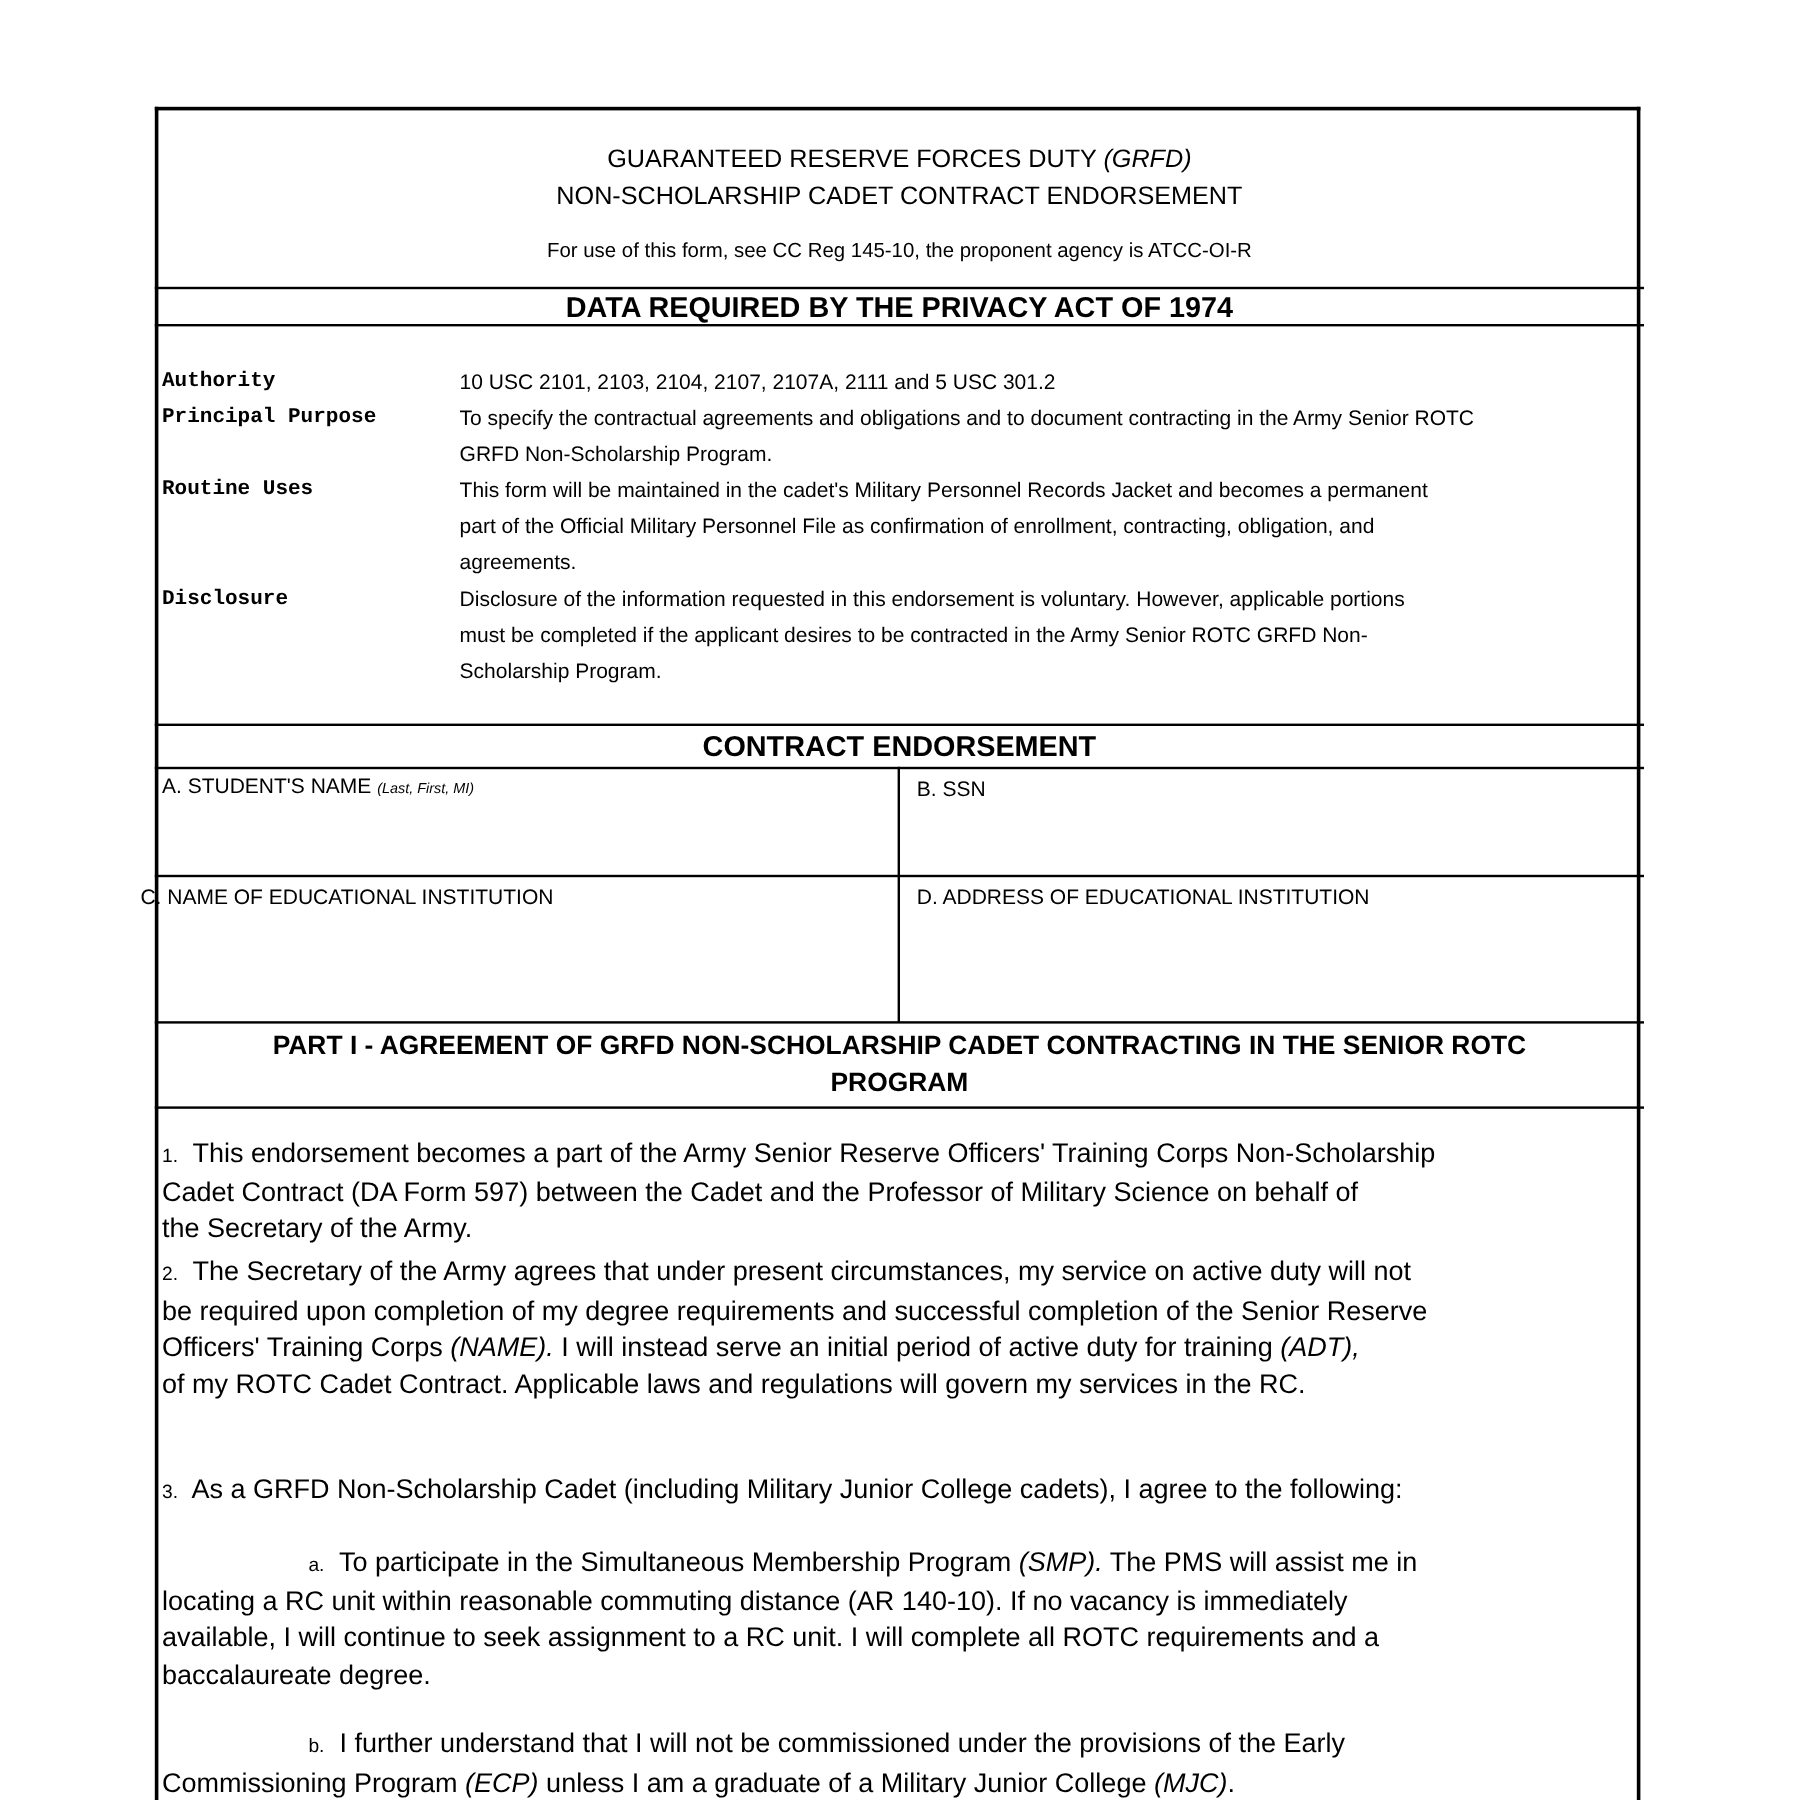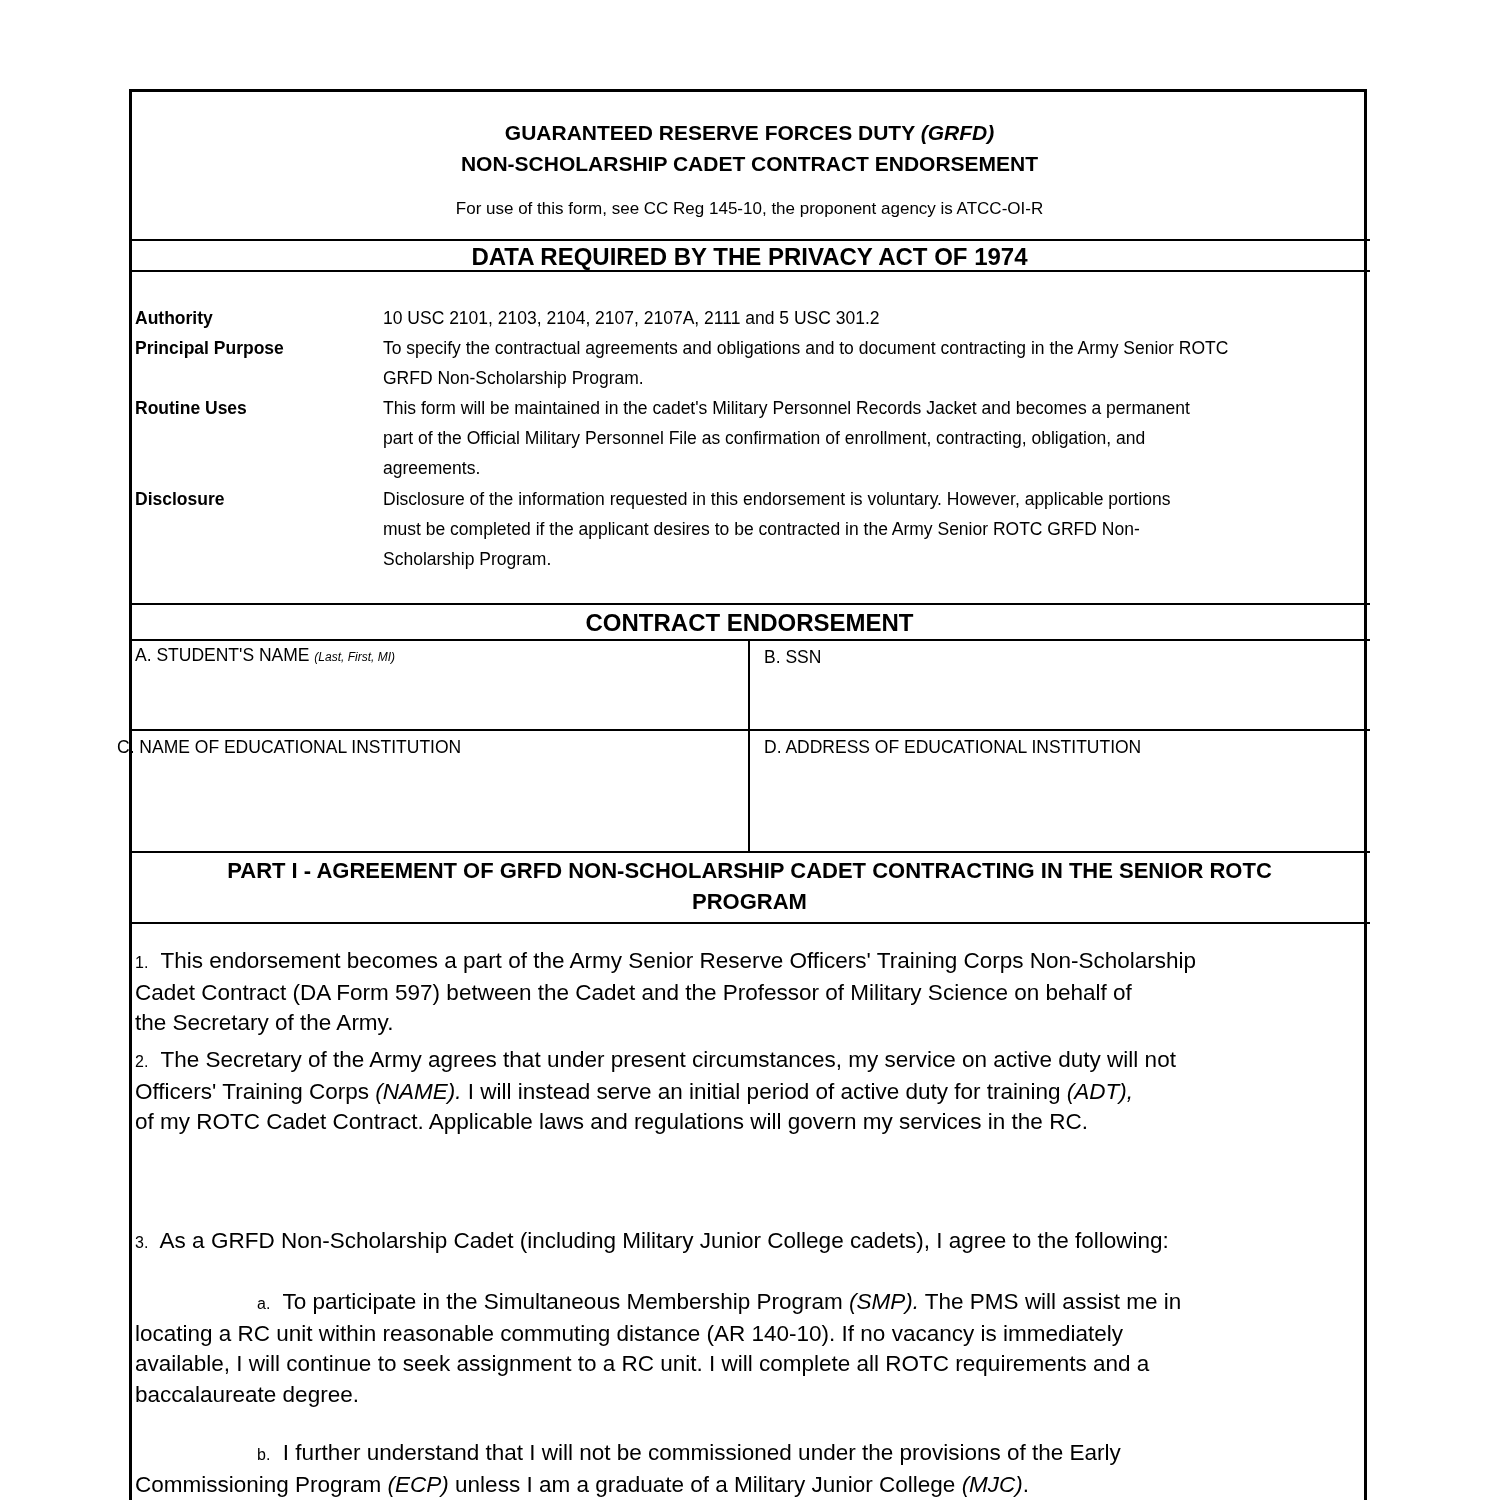--- a/index.html
+++ b/index.html
@@ -3,24 +3,24 @@
   <meta charset="utf-8">
   <style>
     html, body { margin: 0; padding: 0; background: #ffffff; }
     body { width: 1500px; height: 1500px; position: relative; overflow: hidden;
            font-family: "Liberation Sans", sans-serif; color: #000; }
     .frame { position: absolute; left: 129px; top: 89px; width: 1238px; height: 1500px;
              border-left: 3px solid #000; border-right: 3px solid #000; border-top: 3px solid #000; box-sizing: border-box; }
     .hline { position: absolute; left: 129px; width: 1241px; height: 0; border-top: 2px solid #000; }
     .vline { position: absolute; width: 0; border-left: 2px solid #000; }
     .center { position: absolute; left: 129px; width: 1241px; text-align: center; }
-    .t1 { font-weight: bold; font-size: 21px; }
+    .t1 { font-weight: normal; font-size: 21px; }
     .t3 { font-size: 17px; }
     .hdr { font-weight: bold; font-size: 24px; }
-    .pa-label { position: absolute; left: 135px; font-weight: bold; font-size: 17.5px; }
+    .pa-label { position: absolute; left: 135px; font-weight: bold; font-size: 17.5px; font-family: Liberation Mono, monospace; }
     .pa-text { position: absolute; left: 383px; font-size: 17.5px; line-height: 30.2px; width: 880px; }
     .field { position: absolute; font-size: 17.5px; }
     .field i { font-size: 12px; }
     .body-text { position: absolute; left: 135px; width: 1200px; font-size: 22.5px; line-height: 30.2px; }
     .num { font-size: 16px; }
     .indent { padding-left: 122px; }
   </style>
 </head>
 <body>
 
@@ -77,20 +77,21 @@
 <div class="hline" style="top:922px;"></div>
 
 <div class="body-text" style="top:924px;margin-top:22px;">
   <div><span class="num">1.</span>&nbsp; <span>This endorsement becomes a part of the Army Senior Reserve Officers' Training Corps Non-Scholarship</span></div>
   <div>Cadet Contract (DA Form 597) between the Cadet and the Professor of Military Science on behalf of</div>
   <div>the Secretary of the Army.</div>
 </div>
 
 <div class="body-text" style="top:1045px;">
   <div><span class="num">2.</span>&nbsp; <span>The Secretary of the Army agrees that under present circumstances, my service on active duty will not</span></div>
+  <div>be required upon completion of my degree requirements and successful completion of the Senior Reserve</div>
   <div><span>Officers' Training Corps</span> <i>(NAME).</i><span> I will instead serve an initial period of active duty for training</span> <i>(ADT),</i></div>
   <div>of my ROTC Cadet Contract. Applicable laws and regulations will govern my services in the RC.</div>
 </div>
 
 <div class="body-text" style="top:1226px;">
   <div><span class="num">3.</span>&nbsp; <span>As a GRFD Non-Scholarship Cadet (including Military Junior College cadets), I agree to the following:</span></div>
 </div>
 
 <div class="body-text" style="top:1287px;">
   <div class="indent"><span class="num">a.</span>&nbsp; <span>To participate in the Simultaneous Membership Program</span> <i>(SMP).</i><span> The PMS will assist me in</span></div>

